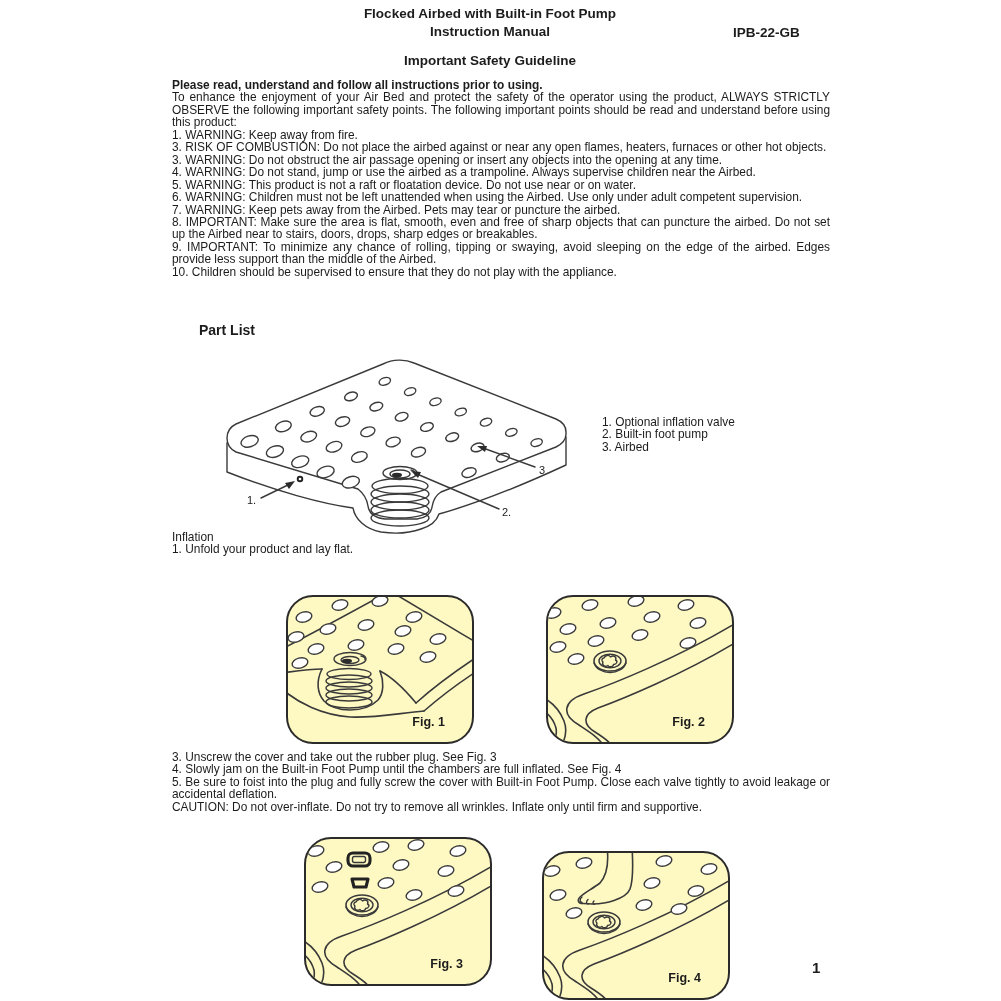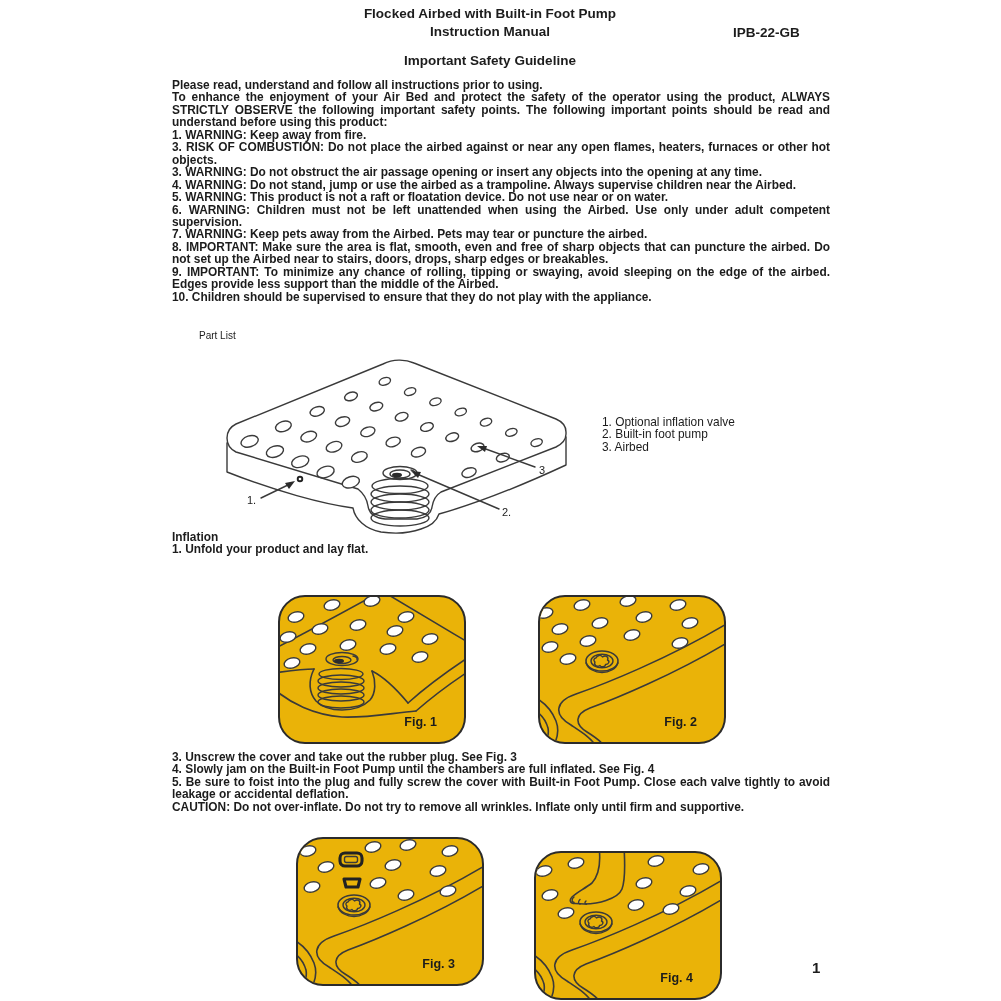--- a/index.html
+++ b/index.html
@@ -4,30 +4,30 @@
 <style>
   html,body{margin:0;padding:0;background:#fff;}
   #page{position:relative;width:1001px;height:1001px;background:#ffffff;
         font-family:"Liberation Sans",sans-serif;color:#1c1c1c;overflow:hidden;}
   .center-line{position:absolute;left:0;width:980px;text-align:center;font-weight:bold;}
   #doc-title{top:6px;font-size:13.5px;}
   #doc-subtitle{top:24px;font-size:13.5px;}
   #doc-code{position:absolute;left:733px;top:25px;font-weight:bold;font-size:13.5px;}
   #section-title{top:53px;font-size:13.5px;}
   .textcol{position:absolute;left:172px;width:658px;font-size:11.9px;line-height:12.45px;}
-  .para{text-align:justify;font-weight:bold;}
+  .para{text-align:justify;}
   .bold{font-weight:bold;}
   #safety-block{top:79px;}
-  #partlist-heading{position:absolute;left:199px;top:330px;font-weight:normal;font-size:10px;}
+  #partlist-heading{position:absolute;left:199px;top:322px;font-weight:bold;font-size:14px;}
   #bed-diagram{position:absolute;left:205px;top:346px;}
   #part-labels{position:absolute;left:602px;top:416px;font-size:11.9px;line-height:12.4px;}
   #inflation-block{top:531px;}
   #steps2-block{top:751px;}
   .figbox{position:absolute;width:184px;height:145px;border:2.2px solid #2b2b2b;
-          border-radius:27px;overflow:hidden;background:#eab308;}
+          border-radius:27px;overflow:hidden;background:#fef9c3;margin-left:8px;}
   #figbox-1{left:278px;top:595px;}
   #figbox-2{left:538px;top:595px;}
   #figbox-3{left:296px;top:837px;}
   #figbox-4{left:534px;top:851px;}
   .figlabel{position:absolute;right:27px;bottom:13px;font-weight:bold;font-size:12.5px;}
   #page-num{position:absolute;left:812px;top:959px;font-weight:bold;font-size:15px;}
   svg{display:block;}
   .ln{fill:none;stroke:#3a3a3a;stroke-width:1.4;stroke-linecap:round;stroke-linejoin:round;}
   .ln2{fill:none;stroke:#3a3a3a;stroke-width:1.6;stroke-linecap:round;stroke-linejoin:round;}
   .thick{fill:none;stroke:#222;stroke-width:3.1;stroke-linecap:round;stroke-linejoin:round;}

